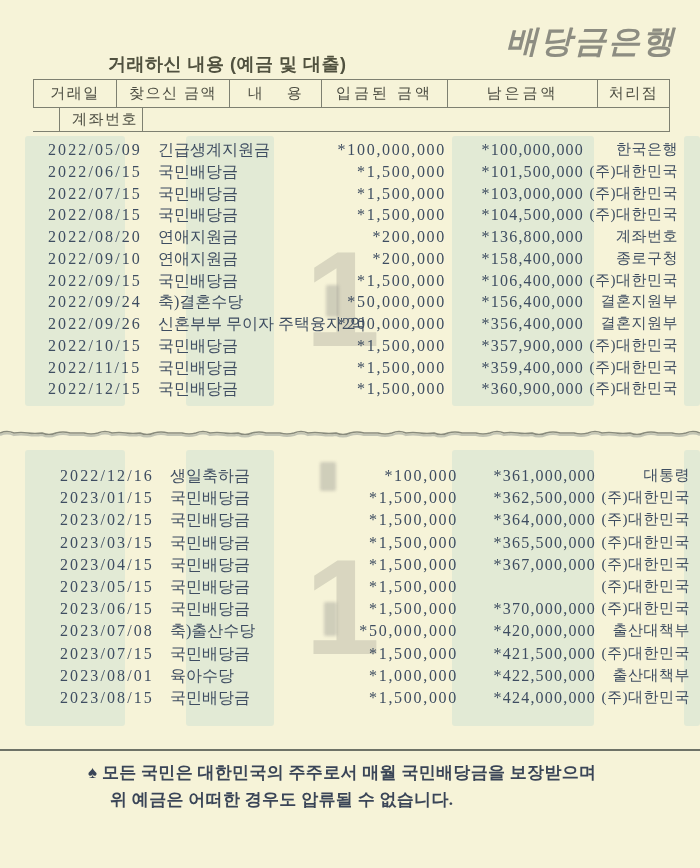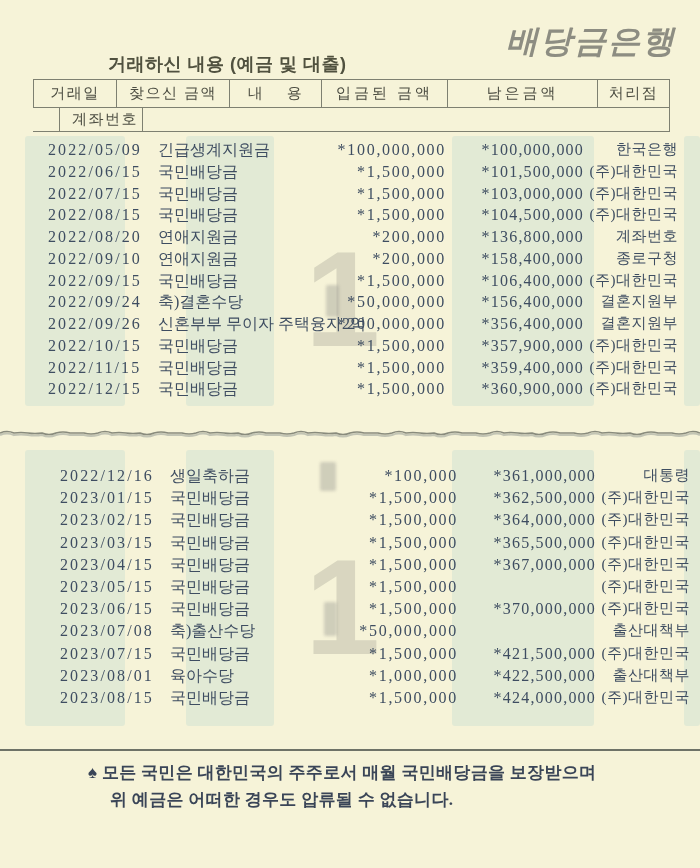--- a/index.html
+++ b/index.html
@@ -244,20 +244,21 @@
         <span class="cell c-date">2023/06/15</span>
         <span class="cell c-desc">국민배당금</span>
         <span class="cell c-deposit">*1,500,000</span>
         <span class="cell c-balance">*370,000,000</span>
         <span class="cell c-branch">(주)대한민국</span>
       </div>
       <div class="txn-row">
         <span class="cell c-date">2023/07/08</span>
         <span class="cell c-desc">축)출산수당</span>
         <span class="cell c-deposit">*50,000,000</span>
+        <span class="cell c-balance">*420,000,000</span>
         <span class="cell c-branch">출산대책부</span>
       </div>
       <div class="txn-row">
         <span class="cell c-date">2023/07/15</span>
         <span class="cell c-desc">국민배당금</span>
         <span class="cell c-deposit">*1,500,000</span>
         <span class="cell c-balance">*421,500,000</span>
         <span class="cell c-branch">(주)대한민국</span>
       </div>
       <div class="txn-row">

